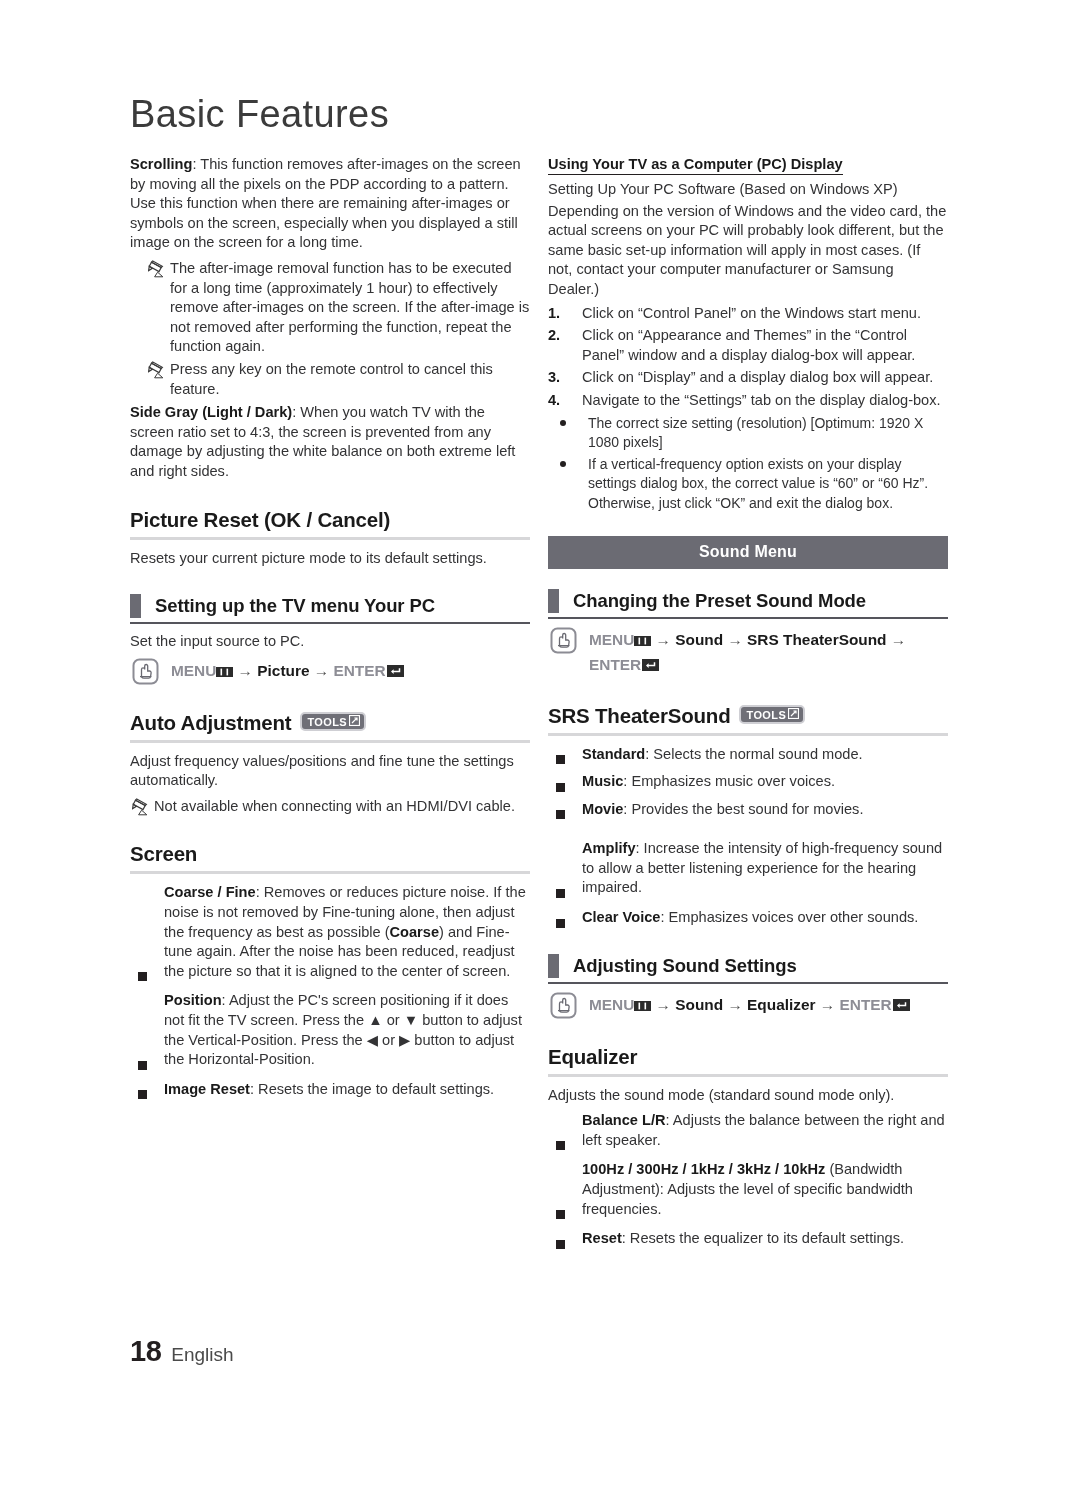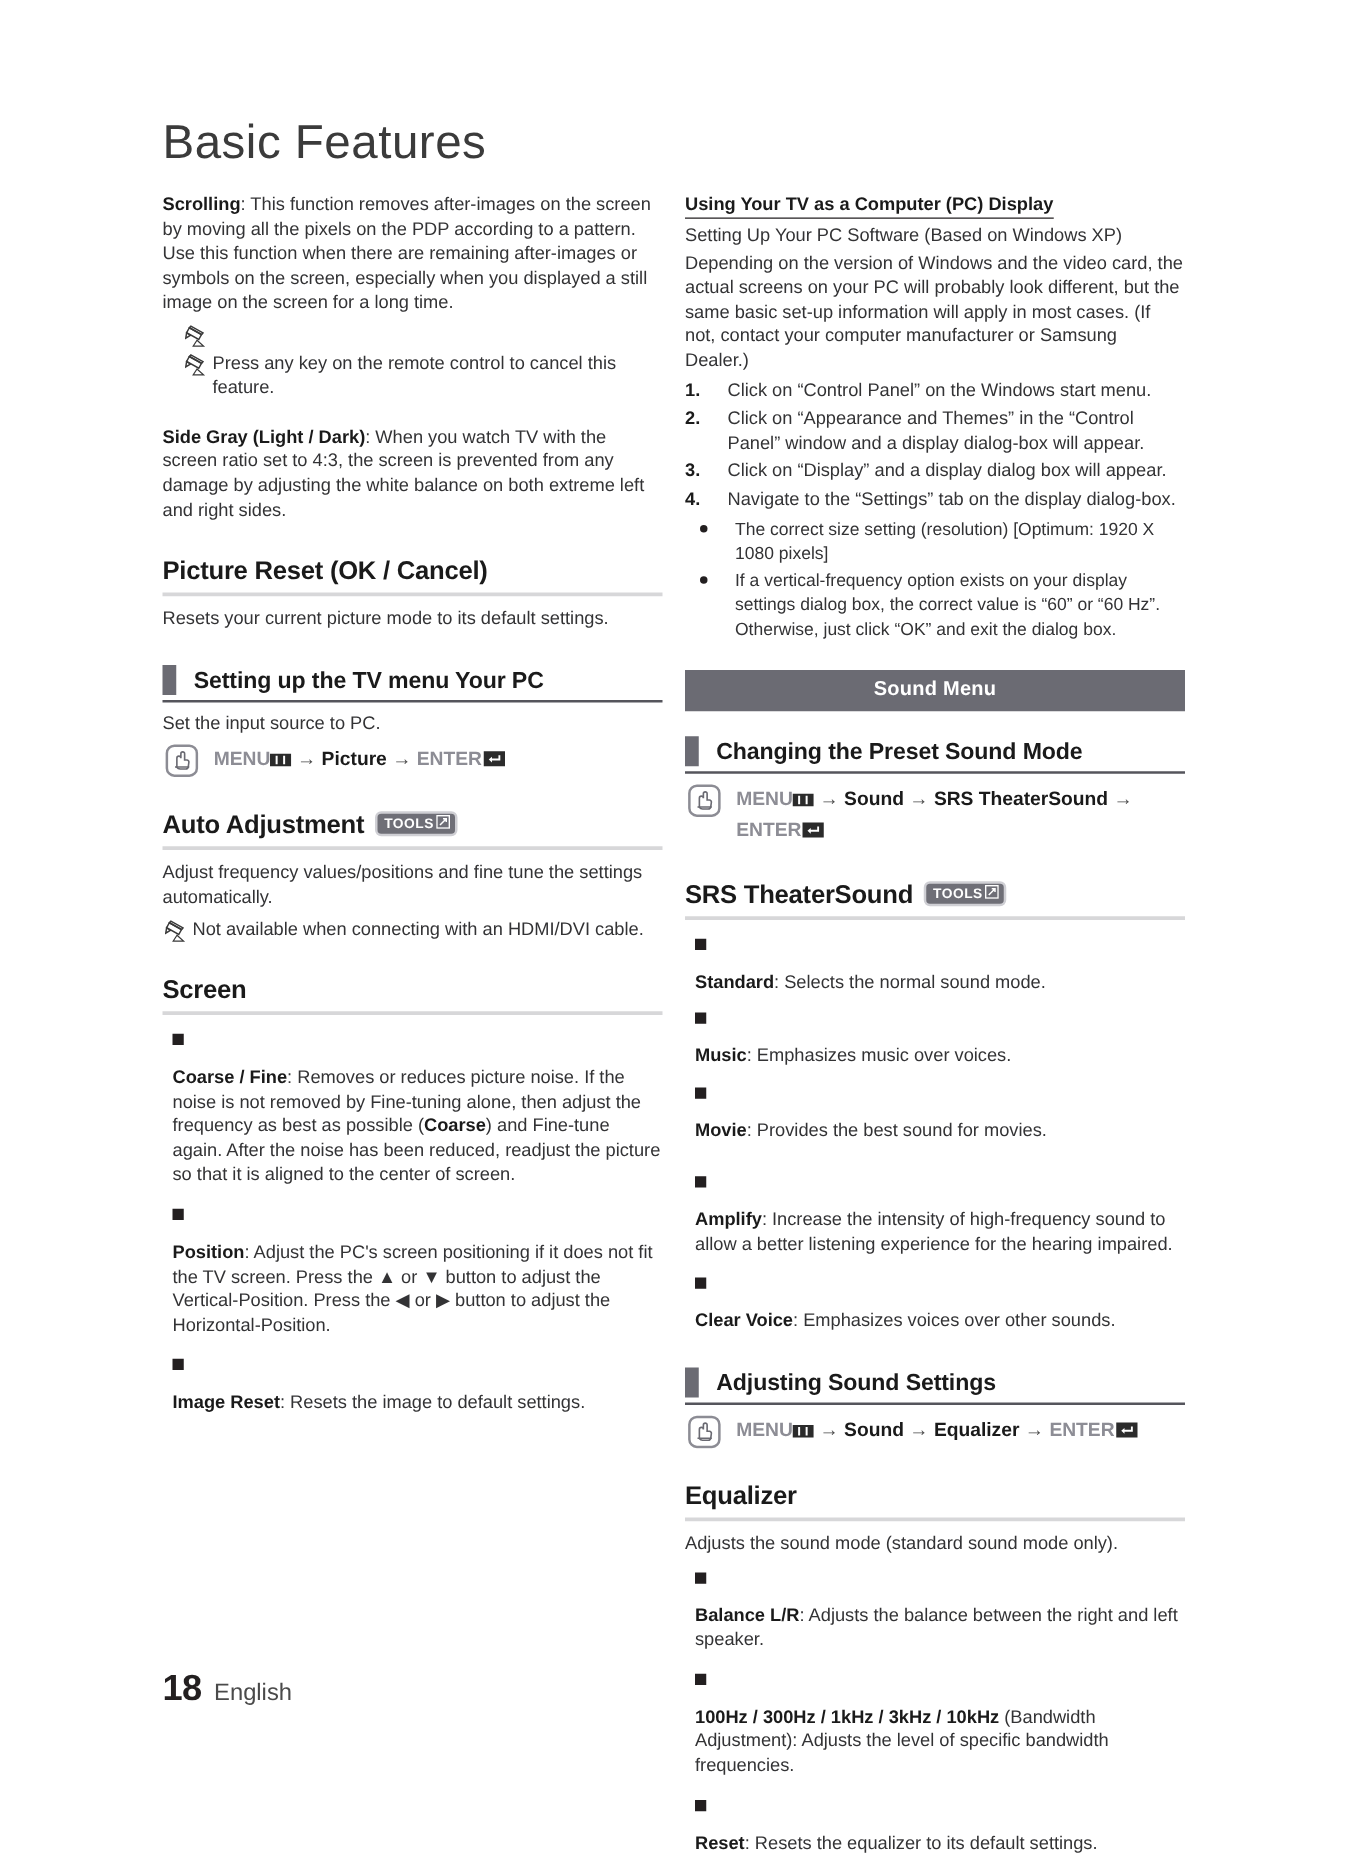--- a/index.html
+++ b/index.html
@@ -73,24 +73,23 @@
     line-height: 19.6px;
     color: #333335;
     flex: 1;
   }
   .note.tight { padding-left: 2px; }
   .note.tight .ntext { }
 
   
   .sq {
     display: flex;
-    align-items: flex-start;
+    align-items: flex-end;
     margin: 0 0 10px 0;
     padding-left: 8px;
-    flex-direction: column;
   }
   .sq .mark {
     flex: 0 0 26px;
     padding-top: 6px;
   }
   .sq .mark i {
     display: block;
     width: 9px;
     height: 9px;
     background: #231f20;
@@ -296,37 +295,38 @@
       <span class="pencil">
         <svg width="22" height="18" viewBox="0 0 22 18">
             <g fill="none" stroke="#3a3a3a" stroke-width="1.2">
               <path d="M3.5 2.2 L13.2 7.6 L11.0 11.6 L1.3 6.2 Z"></path>
               <path d="M3.5 2.2 L4.7 0.9 L14.4 6.3 L13.2 7.6 Z"></path>
               <path d="M1.3 6.2 L0.6 10.6 L4.2 8.4 Z" fill="#ffffff"></path>
             </g>
             <path d="M9.6 12.2 L6.6 16.8 L14.8 16.8 Z" fill="none" stroke="#3a3a3a" stroke-width="1"></path>
           </svg>
       </span>
+      <span class="ntext">The after-image removal function has to be executed for a long time (approximately 1 hour) to effectively remove after-images on the screen. If the after-image is not removed after performing the function, repeat the function again.</span>
     </div>
 
     <div class="note">
       <span class="pencil">
         <svg width="22" height="18" viewBox="0 0 22 18">
             <g fill="none" stroke="#3a3a3a" stroke-width="1.2">
               <path d="M3.5 2.2 L13.2 7.6 L11.0 11.6 L1.3 6.2 Z"></path>
               <path d="M3.5 2.2 L4.7 0.9 L14.4 6.3 L13.2 7.6 Z"></path>
               <path d="M1.3 6.2 L0.6 10.6 L4.2 8.4 Z" fill="#ffffff"></path>
             </g>
             <path d="M9.6 12.2 L6.6 16.8 L14.8 16.8 Z" fill="none" stroke="#3a3a3a" stroke-width="1"></path>
           </svg>
       </span>
       <span class="ntext">Press any key on the remote control to cancel this feature.</span>
     </div>
 
-    <p class="body" style="margin-top:20px"><span class="b">Side Gray (Light / Dark)</span><span>: When you watch TV with the screen ratio set to 4:3, the screen is prevented from any damage by adjusting the white balance on both extreme left and right sides.</span></p>
+    <p class="body" style="margin-top:4px"><span class="b">Side Gray (Light / Dark)</span><span>: When you watch TV with the screen ratio set to 4:3, the screen is prevented from any damage by adjusting the white balance on both extreme left and right sides.</span></p>
 
     <div class="sec">
       <div class="sec-title">
           <span>Picture Reset (OK / Cancel)</span>
         </div>
       <div class="rule"></div>
       <p class="body">Resets your current picture mode to its default settings.</p>
     </div>
 
     <div class="sub">

